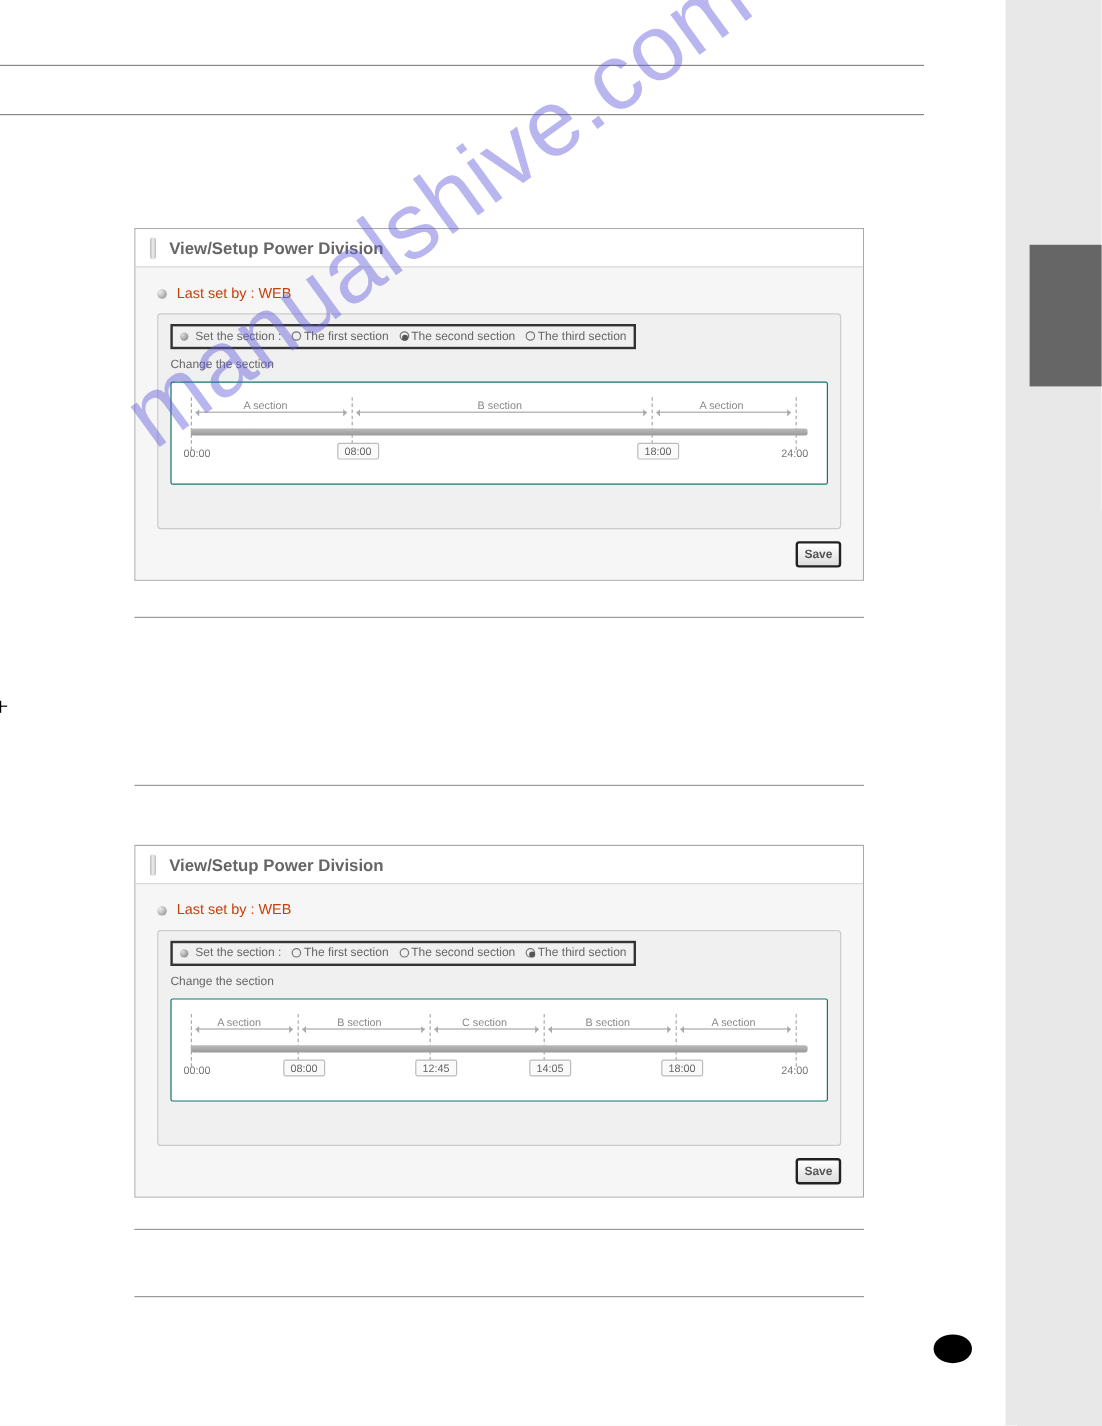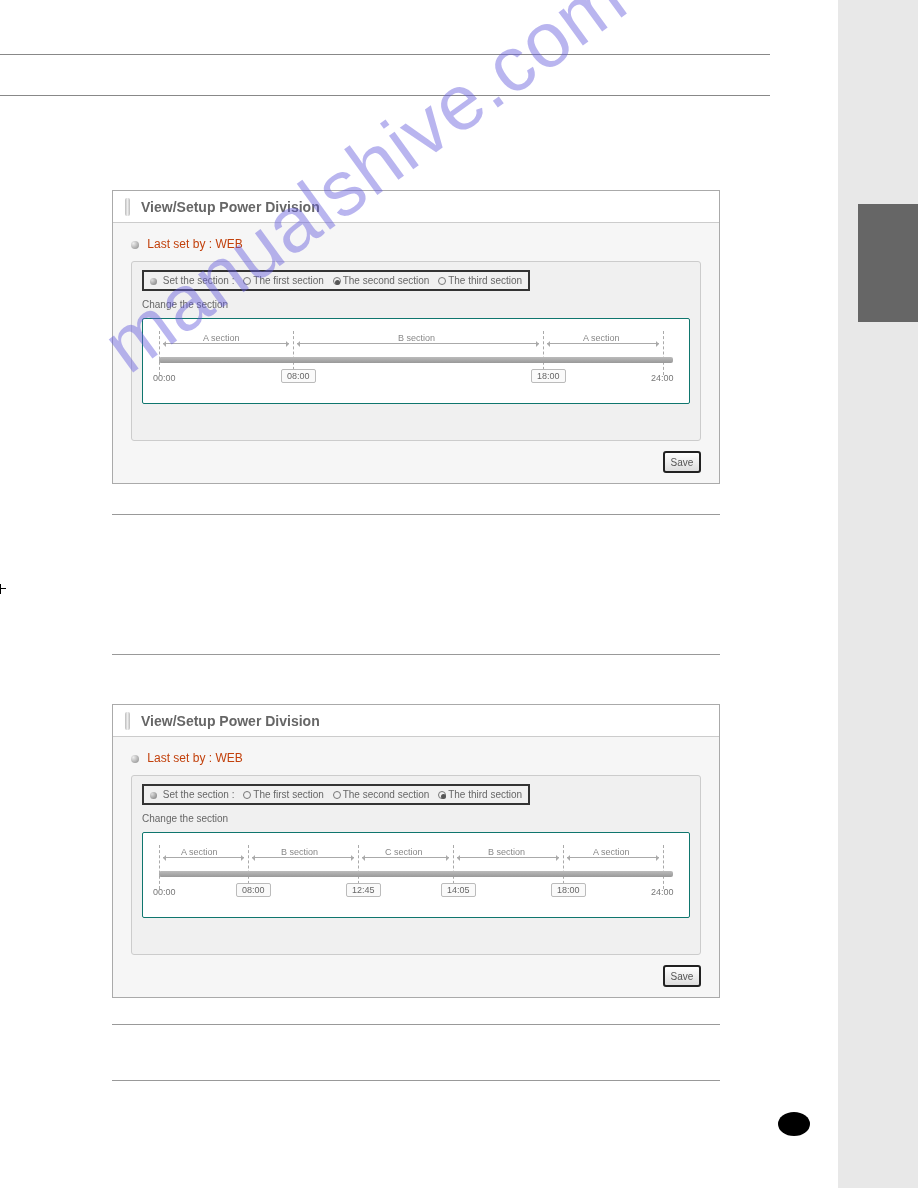--- a/index.html
+++ b/index.html
@@ -122,21 +122,21 @@
   .sec-arrow::before{left:-3px;border-right-color:#aaa;}
   .sec-arrow::after{right:-3px;border-left-color:#aaa;}
   .bar { position:absolute; top:38px; height:6px; background:linear-gradient(#bbb,#999); left:16px; right:16px; border-radius:2px;}
   .time-lbl { position:absolute; top:54px; font-size:9px; color:#777;}
   .time-box { position:absolute; top:50px; font-size:9px; color:#666; border:1px solid #bbb; background:#fafafa; padding:1px 5px; border-radius:2px;}
   .save-btn {
     position:absolute; right:18px; bottom:10px;
     width:38px; height:22px; font-size:10px;
     border:2px solid #222; background:linear-gradient(#fff,#ddd);
     border-radius:3px; color:#555;
-    display:flex;align-items:center;justify-content:center;
+    display:flex;align-items:center;justify-content:center;font-weight:bold;
   }
   .bottom-rule { position:absolute; left:112px; width:608px; height:1px; background:#999;}
   .watermark {
     position:absolute; left:140px; top:300px;
     font-size:78px; font-weight:400;
     color:rgba(100,90,220,0.45);
     transform: rotate(-36deg);
     transform-origin: left bottom;
     letter-spacing:1px;
     pointer-events:none;

